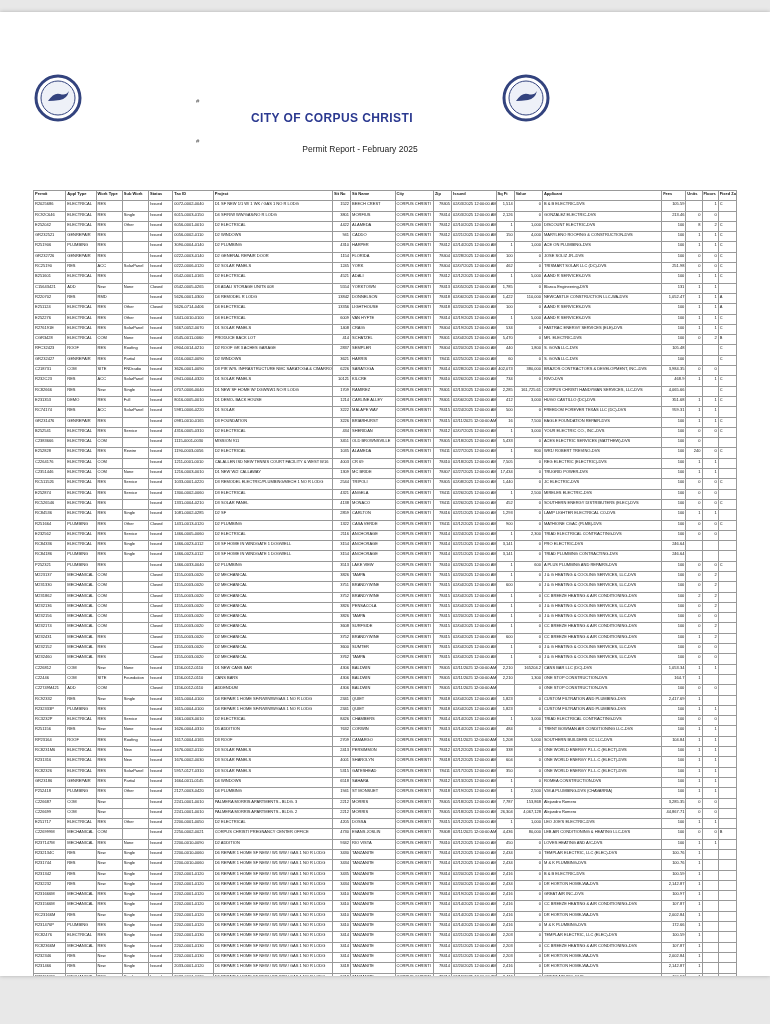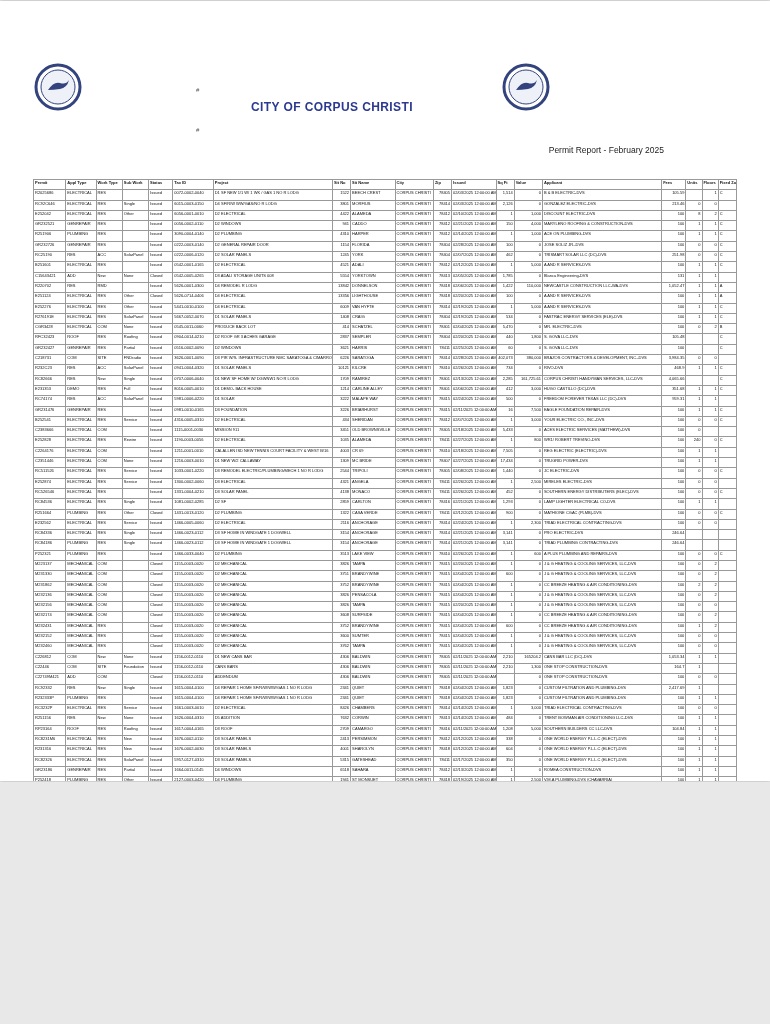--- a/index.html
+++ b/index.html
@@ -1,30 +1,30 @@
 <!DOCTYPE html>
 <html><head>
 <meta charset="utf-8">
 <style>
   html,body { margin:0; padding:0; background:#e8e8e8; }
   .page {
-    position:relative; width:770px; height:780px; background:#ffffff;
+    position:relative; width:770px; height:964px; background:#ffffff;
     font-family:"Liberation Sans", sans-serif; overflow:hidden;
-    box-shadow:0 0 4px rgba(0,0,0,.25); margin:1px auto;
+    box-shadow:0 0 4px rgba(0,0,0,.25); margin:12px auto;
   }
   .seal { position:absolute; width:48px; height:48px; }
   .seal-left { left:34px; top:62px; }
   .seal-right { left:502px; top:62px; }
   .doc-title {
     position:absolute; top:99px; left:0; width:664px; text-align:center;
     font-size:12px; font-weight:bold; letter-spacing:.4px; color:#2b3990;
   }
   .doc-subtitle {
-    position:absolute; top:144px; left:0; width:664px; text-align:right;
-    font-size:8.5px; color:#222222;
+    position:absolute; top:132px; left:0; width:664px; text-align:center;
+    font-size:8.5px; color:#222222;padding-left:28px;
   }
   .page-marker { position:absolute; font-size:6px; color:#555; }
   .marker-1 { left:196px; top:86px; }
   .marker-2 { left:196px; top:126px; }
   .table-wrap { position:absolute; left:33px; top:178px; width:704px; }
   table.permits {
     border-collapse:collapse; table-layout:fixed; width:704px;
     font-size:4px; line-height:4.6px; color:#111111;
   }
   table.permits th, table.permits td {

